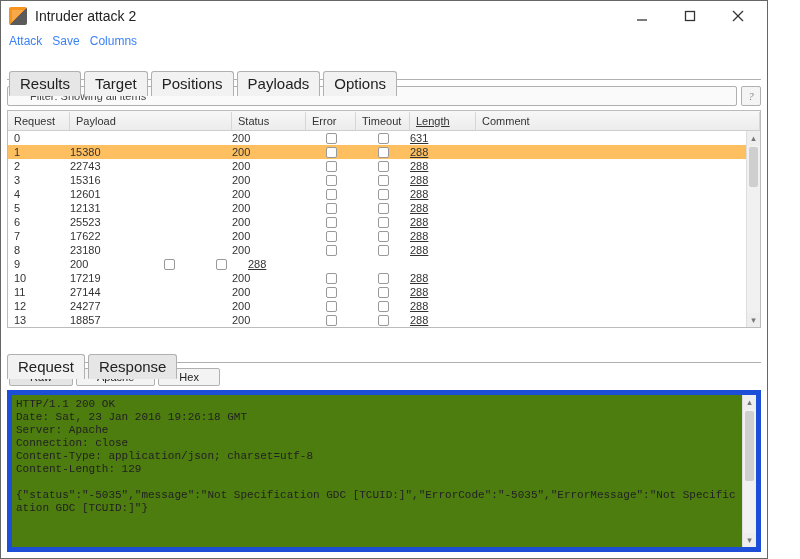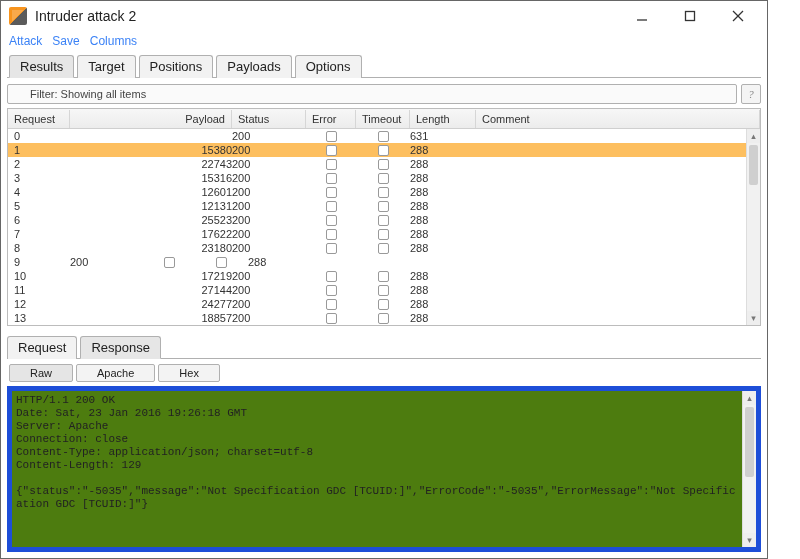--- a/index.html
+++ b/index.html
@@ -7,43 +7,43 @@
   .window { width:768px; height:559px; border:1px solid #666; display:flex; flex-direction:column; background:#fff; }
   .titlebar { display:flex; align-items:center; height:30px; padding:0 4px 0 8px; }
   .titlebar .logo { width:18px; height:18px; background:linear-gradient(135deg,#f7941e 50%,#5b5b5b 50%); margin-right:8px; border-radius:2px; position:relative; }
   .titlebar .logo:before { content:""; position:absolute; left:3px; top:3px; width:12px; height:12px; background:linear-gradient(135deg,#fff3 0 50%,transparent 50%); }
   .titlebar .title { font-size:14px; flex:1; }
   .win-btns { display:flex; gap:18px; padding-right:10px; }
   .win-btn { width:30px; height:20px; display:flex; align-items:center; justify-content:center; }
   .menubar { display:flex; gap:10px; padding:3px 8px 6px; font-size:12px; color:#3b82f6; }
   .content { flex:1; display:flex; flex-direction:column; padding:0 6px 6px; overflow:hidden; }
   .tabs { display:flex; gap:3px; border-bottom:1px solid #b0b0b0; padding-left:2px; }
-  .tab { background:#f2f2f2; border:1px solid #b0b0b0; border-bottom:none; border-radius:3px 3px 0 0; padding:3px 10px; font-size:13px; cursor:pointer; position:relative; top:1px; }
+  .tab { background:#f2f2f2; border:1px solid #b0b0b0; border-bottom:none; border-radius:3px 3px 0 0; padding:3px 10px; font-size:15px; cursor:pointer; position:relative; top:17px; }
   .tab.active { background:#e6e6e6; border-bottom:1px solid #e6e6e6; font-weight:normal; }
   .filterbar { display:flex; align-items:stretch; margin:6px 0 4px; }
   .filter { flex:1; border:1px solid #b0b0b0; background:#fafafa; padding:3px 22px; font-size:11px; color:#444; border-radius:2px; }
   .help { width:20px; border:1px solid #b0b0b0; border-radius:2px; margin-left:4px; background:#f4f4f4; display:flex; align-items:center; justify-content:center; color:#888; font-style:italic; font-family:serif; }
   .tablewrap { border:1px solid #bcbcbc; background:#fff; height:218px; display:flex; flex-direction:column; }
   .thead, .trow { display:flex; align-items:center; }
   .thead { background:linear-gradient(#f7f7f7,#ececec); border-bottom:1px solid #cfcfcf; height:20px; }
   .thead .cell { border-right:1px solid #d6d6d6; padding:3px 6px; font-size:11px; color:#333; }
   .tbody { flex:1; overflow:hidden; position:relative; }
   .rows { position:absolute; inset:0 14px 0 0; overflow:hidden; }
   .vscroll { position:absolute; right:0; top:0; bottom:0; width:14px; background:#f1f1f1; border-left:1px solid #ddd; }
   .vscroll .arrow { height:14px; background:#eee; display:flex; align-items:center; justify-content:center; color:#777; font-size:9px; }
   .vscroll .thumb { position:absolute; left:2px; right:2px; top:16px; height:40px; background:#cfcfcf; border-radius:2px; }
   .trow { height:14px; font-size:11px; color:#333; }
   .trow.sel { background:#fdbf5f; }
   .cell { overflow:hidden; white-space:nowrap; text-overflow:ellipsis; }
   .c-req { width:62px; padding-left:6px; }
-  .c-pay { width:162px;text-align:right; }
+  .c-pay { width:162px; }
   .c-sta { width:74px; }
   .c-err { width:50px; display:flex; justify-content:center; }
   .c-tmo { width:54px; display:flex; justify-content:center; }
-  .c-len { width:66px; }
+  .c-len { width:66px;text-decoration:underline; }
   .c-com { flex:1; }
   .chk { width:11px; height:11px; border:1px solid #999; border-radius:2px; background:#fff; display:inline-block; }
   .splitter { height:7px; }
   .lowertabs { display:flex; gap:3px; border-bottom:1px solid #b0b0b0; margin-top:2px; }
   .lowertabs .tab { padding:3px 10px; }
   .subtabs { display:flex; gap:3px; margin:5px 0 4px 2px; }
   .subtab { background:#f3f3f3; border:1px solid #b0b0b0; border-radius:2px; padding:2px 20px; cursor:pointer; font-size:11px; }
   .subtab.active { background:#e5e5e5; }
   .rawwrap { flex:1; border:5px solid #1d4ed8; background:#4d7c0f; position:relative; overflow:hidden;text-decoration:underline; }
   .raw { position:absolute; inset:0 14px 0 0; padding:3px 4px; font-family:"Courier New",monospace; font-size:11px; line-height:13px; white-space:pre-wrap; word-break:break-all; color:#222; }

